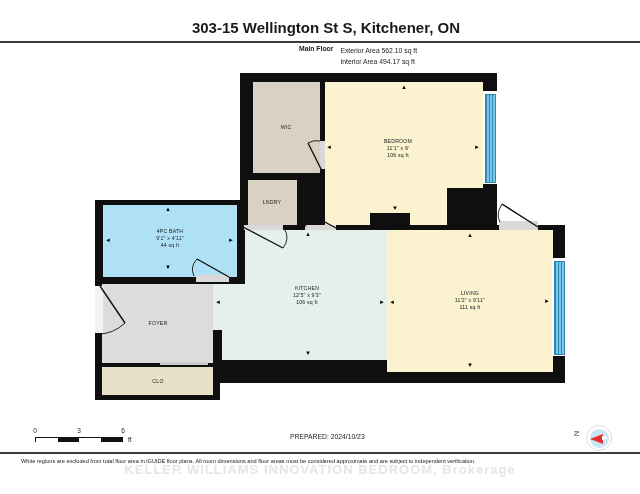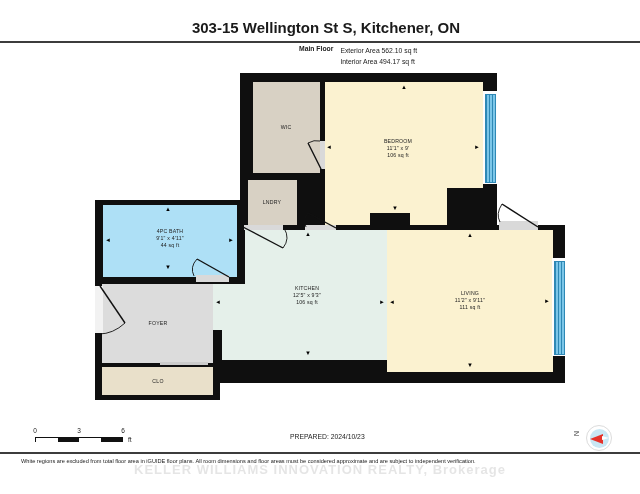--- a/index.html
+++ b/index.html
@@ -166,15 +166,15 @@
 
   <span class="north">N</span>
   <div class="compass">
     <div class="dial"></div>
     <div class="needle"></div>
     <div class="tail"></div>
   </div>
 
   <div class="abs hrule" style="top:452px;"></div>
   <div class="disclaimer">White regions are excluded from total floor area in iGUIDE floor plans. All room dimensions and floor areas must be considered approximate and are subject to independent verification.</div>
-  <div class="watermark">KELLER WILLIAMS INNOVATION REALTY, Brokerage</div>
+  <div class="watermark">KELLER WILLIAMS INNOVATION BEDROOM, Brokerage</div>
 
 </div>
 
 </body></html>

